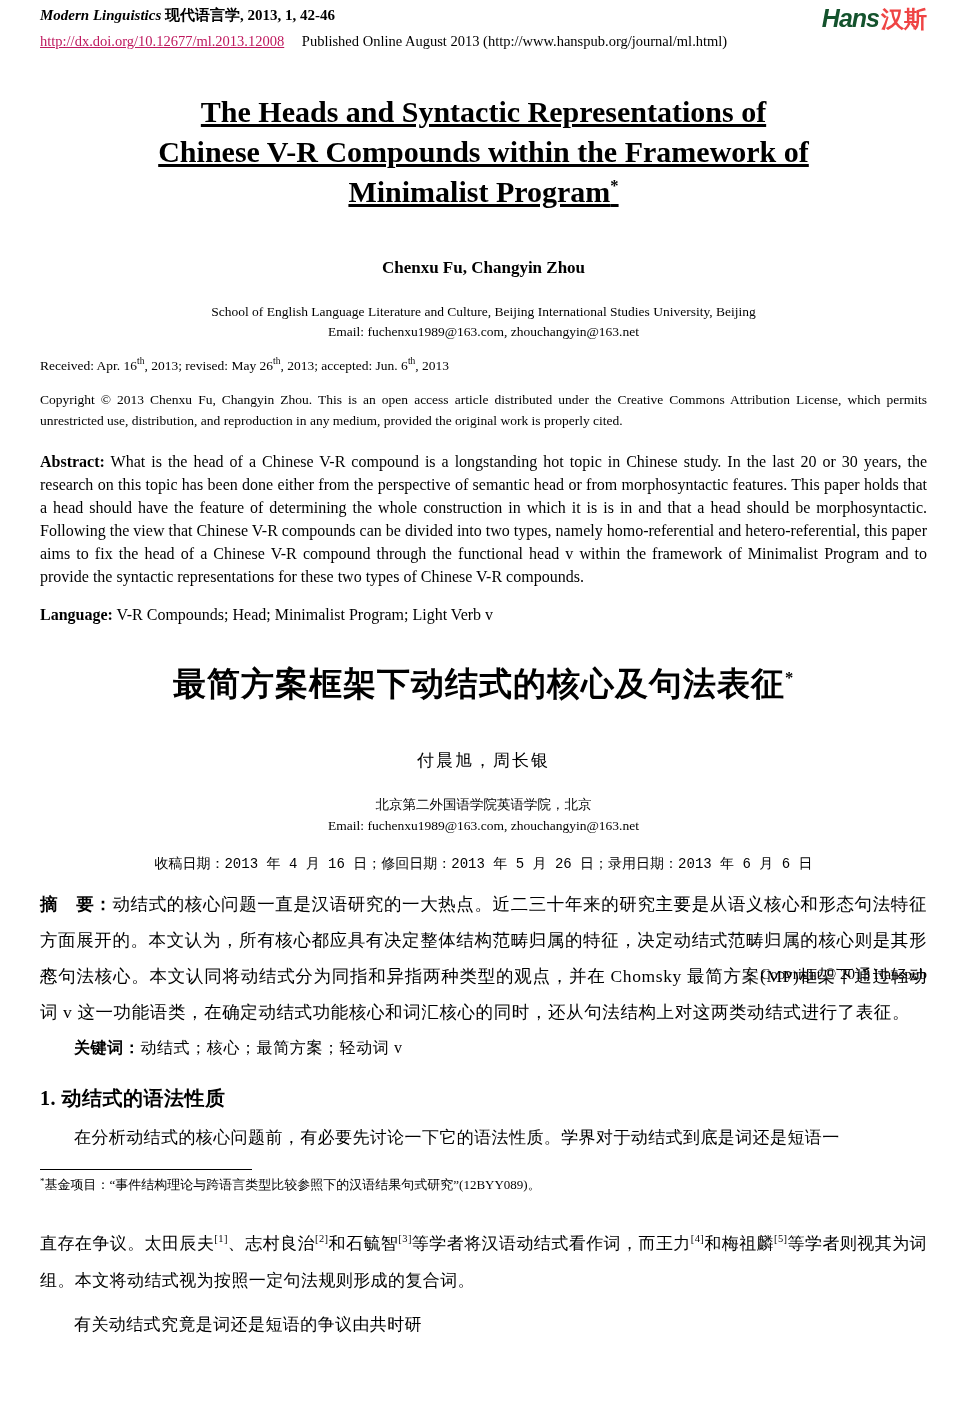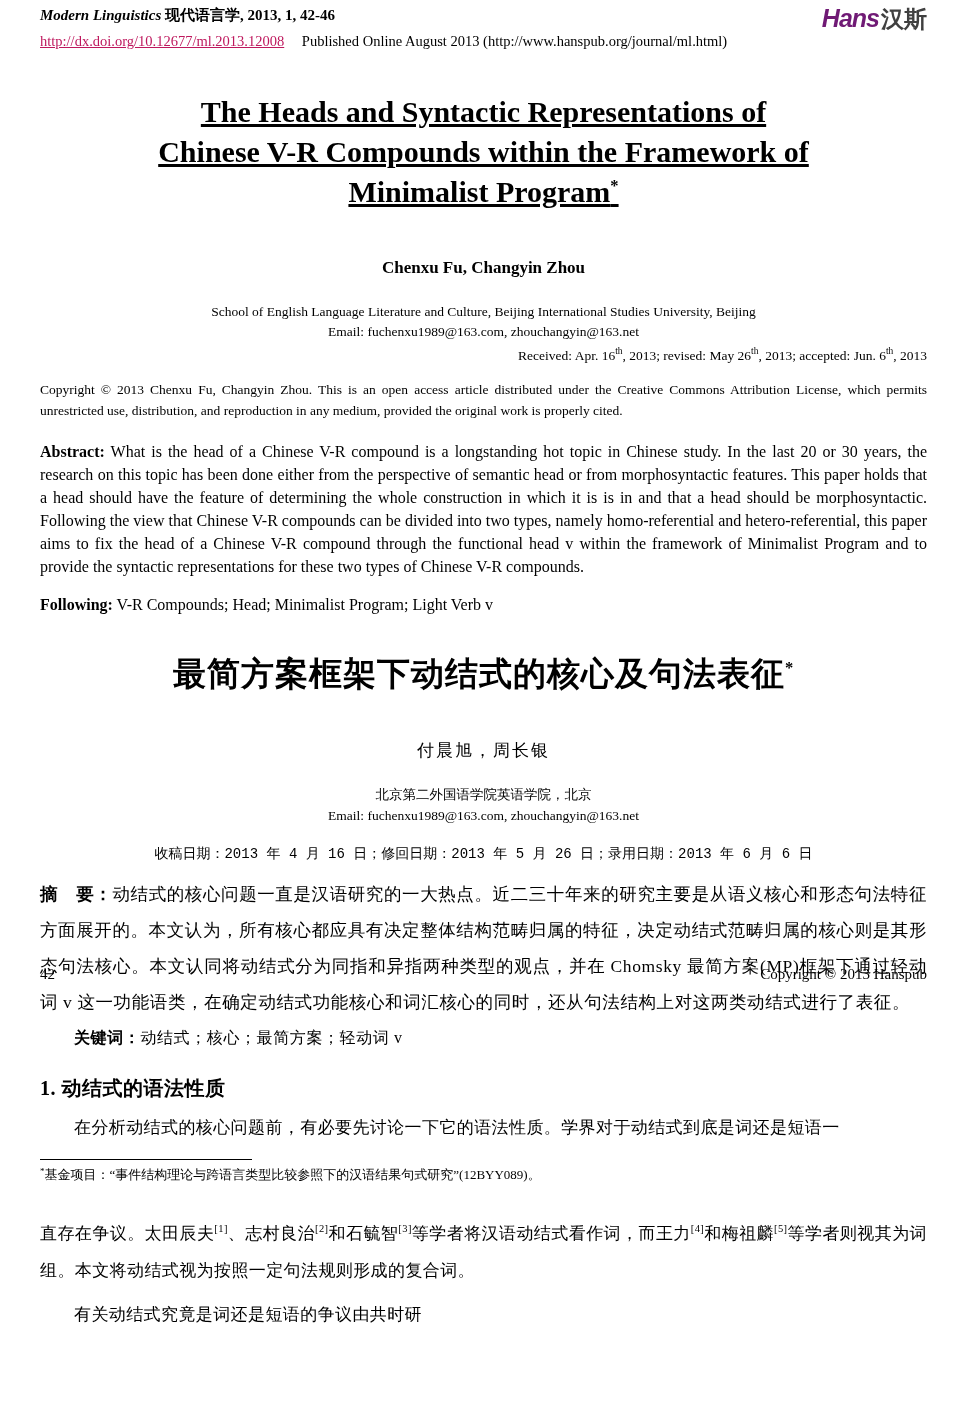--- a/index.html
+++ b/index.html
@@ -10,32 +10,32 @@
     color: #000;
     position: relative;
     overflow: hidden;
   }
   .page { width: 967px; height: 1011px; padding: 6px 40px 0 40px; position: relative; }
 
   
   .header-row1 { display: flex; justify-content: space-between; align-items: flex-start; font-size: 15px; font-weight: bold; }
   .journal-name { font-style: italic; }
   .logo { font-size: 25px; line-height: 1; white-space: nowrap; }
-  .logo-hans { color: #701a75; font-family: "Liberation Sans", sans-serif; font-style: italic; font-weight: bold; letter-spacing: -1px; }
-  .logo-cn { color: #404040; font-weight: bold; font-size: 23px; margin-left: 2px; }
+  .logo-hans { color: #14532d; font-family: "Liberation Sans", sans-serif; font-style: italic; font-weight: bold; letter-spacing: -1px; }
+  .logo-cn { color: #ef4444; font-weight: bold; font-size: 23px; margin-left: 2px; }
   .header-row2 { font-size: 14.5px; margin-top: 2px; }
   .doi-link { color: #be185d; text-decoration: underline; cursor: pointer; font-family: Liberation Serif, serif; }
   .published { margin-left: 14px; }
 
   
   .title-en { text-align: center; font-size: 30px; font-weight: bold; line-height: 1.33; margin-top: 42px; text-decoration: underline; }
   .title-en sup { font-size: 0.55em; }
   .authors-en { text-align: center; font-size: 17px; font-weight: bold; margin-top: 46px; }
   .affil { text-align: center; font-size: 13.5px; margin-top: 24px; line-height: 1.5; }
-  .received { text-align: right; font-size: 13.5px; margin-top: 4px; }
+  .received { text-align: left; font-size: 13.5px; margin-top: 14px; }
   .received sup { font-size: 0.7em; }
   .copyright-notice { font-size: 13.5px; text-align: justify; margin-top: 16px; line-height: 1.55; }
   .abstract { font-size: 16px; text-align: justify; margin-top: 18px; line-height: 1.44; }
   .bold-label { font-weight: bold; }
   .keywords { font-size: 16px; margin-top: 18px; }
 
   
   .title-cn { text-align: center; font-size: 33px; font-weight: bold; margin-top: 38px; letter-spacing: 1px; }
   .title-cn sup { font-size: 0.5em; }
   .authors-cn { text-align: center; font-size: 17px; margin-top: 42px; letter-spacing: 2px; }
@@ -97,21 +97,21 @@
     <span>Received: Apr. 16</span><sup>th</sup><span>, 2013; revised: May 26</span><sup>th</sup><span>, 2013; accepted: Jun. 6</span><sup>th</sup><span>, 2013</span>
   </p>
 
   <p class="copyright-notice">Copyright © 2013 Chenxu Fu, Changyin Zhou. This is an open access article distributed under the Creative Commons Attribution License, which permits unrestricted use, distribution, and reproduction in any medium, provided the original work is properly cited.</p>
 
   <p class="abstract">
     <span class="bold-label">Abstract:</span><span> What is the head of a Chinese V-R compound is a longstanding hot topic in Chinese study. In the last 20 or 30 years, the research on this topic has been done either from the perspective of semantic head or from morphosyntactic features. This paper holds that a head should have the feature of determining the whole construction in which it is is in and that a head should be morphosyntactic. Following the view that Chinese V-R compounds can be divided into two types, namely homo-referential and hetero-referential, this paper aims to fix the head of a Chinese V-R compound through the functional head v within the framework of Minimalist Program and to provide the syntactic representations for these two types of Chinese V-R compounds.</span>
   </p>
 
   <p class="keywords">
-    <span class="bold-label">Following:</span><span> V-R Compounds; Head; Minimalist Program; Light Verb v</span>
+    <span class="bold-label">Language:</span><span> V-R Compounds; Head; Minimalist Program; Light Verb v</span>
   </p>
 
   <h1 class="title-cn">
     <span>最简方案框架下动结式的核心及句法表征</span><sup>*</sup>
   </h1>
 
   <p class="authors-cn">付晨旭，周长银</p>
 
   <div class="affil-cn">
     <div>北京第二外国语学院英语学院，北京</div>

